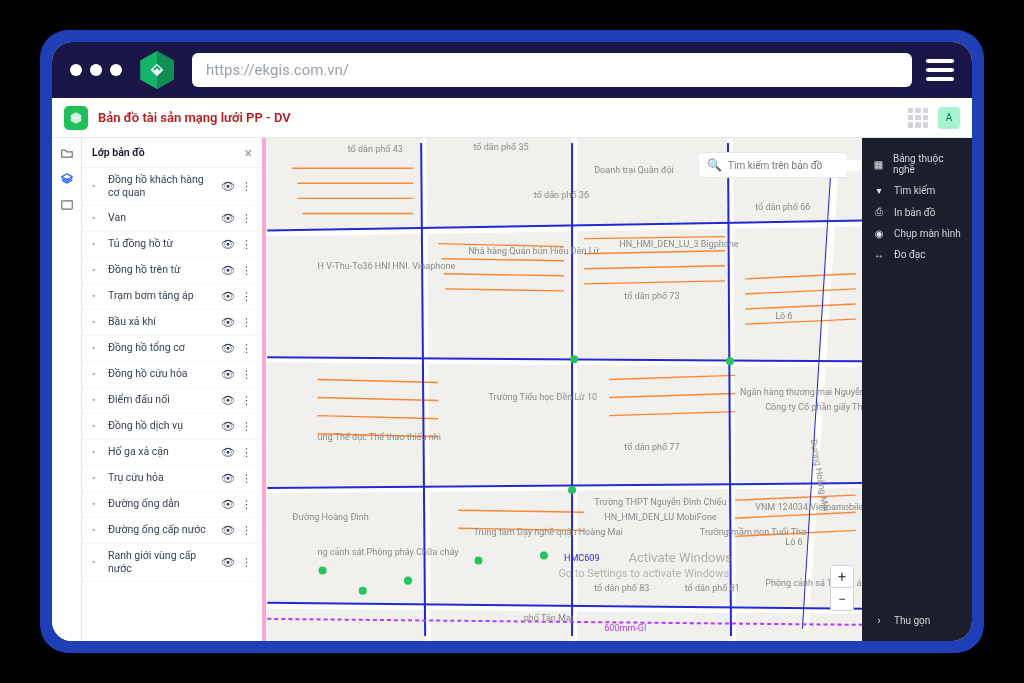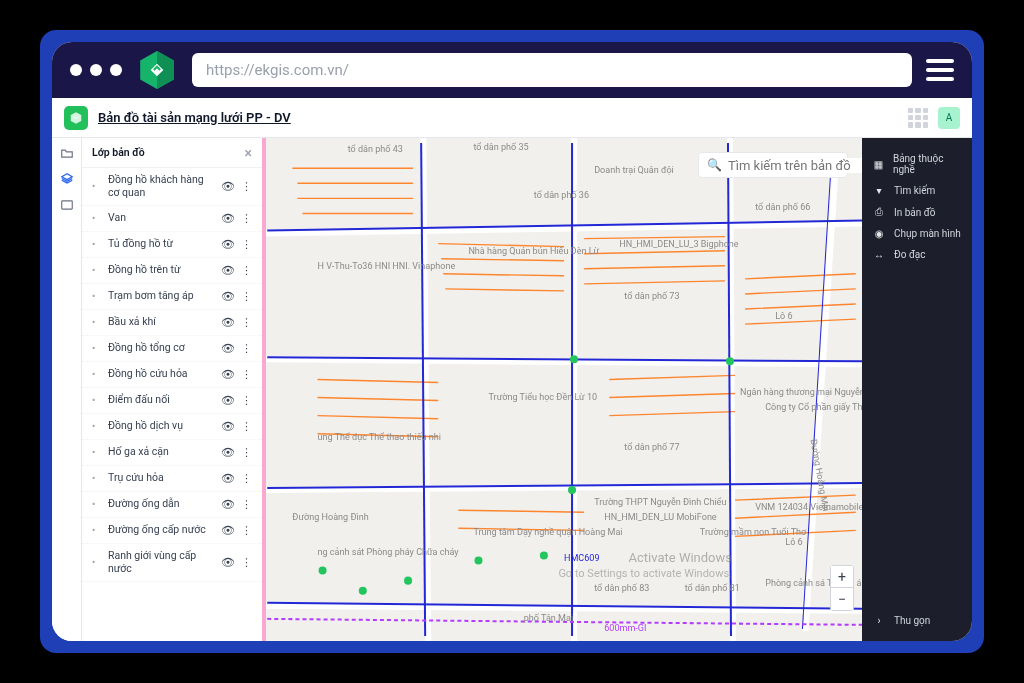--- a/index.html
+++ b/index.html
@@ -2,21 +2,21 @@
 <html><head>
 <meta charset="utf-8">
 <style>
 * { margin: 0; padding: 0; box-sizing: border-box; font-family: -apple-system, BlinkMacSystemFont, "Segoe UI", Roboto, sans-serif; }
 body { background: #000; width: 1024px; height: 683px; overflow: hidden; }
 
 .device-frame {
   position: absolute;
   top: 30px; left: 40px; right: 40px; bottom: 30px;
   background: #1e3fb5;
-  border-radius: 16px;
+  border-radius: 28px;
   padding: 12px;
 }
 .device-inner {
   width: 100%; height: 100%;
   background: #fff;
   border-radius: 20px;
   overflow: hidden;
   display: flex;
   flex-direction: column;
 }
@@ -55,21 +55,21 @@
 .page-header {
   height: 40px;
   border-bottom: 1px solid #e5e7eb;
   display: flex; align-items: center;
   padding: 0 12px;
   gap: 10px;
   flex: 0 0 auto;
 }
 .app-logo { width: 24px; height: 24px; background: #21c05a; border-radius: 5px;
   display: flex; align-items: center; justify-content: center; color: #fff; font-size: 14px; }
-.page-title { font-size: 13px; font-weight: 600; color: #0f172a; text-decoration: underline; }
+.page-title { font-size: 13px; font-weight: 600; color: #b91c1c; }
 .header-spacer { flex: 1; }
 .grid-icon { width: 20px; height: 20px; display: grid; grid-template-columns: repeat(3,1fr); grid-template-rows: repeat(3,1fr); gap: 2px; cursor: pointer; }
 .grid-icon span { background: #d1d5db; border-radius: 1px; }
 .avatar { width: 22px; height: 22px; background: #a7f3d0; border-radius: 4px;
   display: flex; align-items: center; justify-content: center; font-size: 10px; color: #047857; }
 
 
 .main { flex: 1; display: flex; min-height: 0; }
 
 
@@ -119,21 +119,21 @@
 .pipe-thin { stroke: #2328d6; stroke-width: 1; fill: none; }
 .node-green { fill: #22c55e; }
 
 .map-search {
   position: absolute; top: 14px; right: 14px;
   background: #fff; border: 1px solid #e5e7eb; border-radius: 4px;
   height: 26px; width: 150px; display: flex; align-items: center;
   padding: 0 8px; gap: 6px;
 }
 .map-search .mag { color: #6b7280; font-size: 12px; }
-.map-search input { border: none; outline: none; font-size: 13px; flex: 1; color: #374151; }
+.map-search input { border: none; outline: none; font-size: 10px; flex: 1; color: #374151; }
 
 .map-zoom { position: absolute; right: 8px; bottom: 30px; display: flex; flex-direction: column;
   background: #fff; border: 1px solid #d1d5db; border-radius: 3px; }
 .map-zoom button { width: 22px; height: 22px; border: none; background: #fff;
   color: #374151; font-size: 14px; cursor: pointer; }
 .map-zoom button:first-child { border-bottom: 1px solid #d1d5db; }
 
 
 .right-panel {
   width: 110px; background: #1c1f2b;

